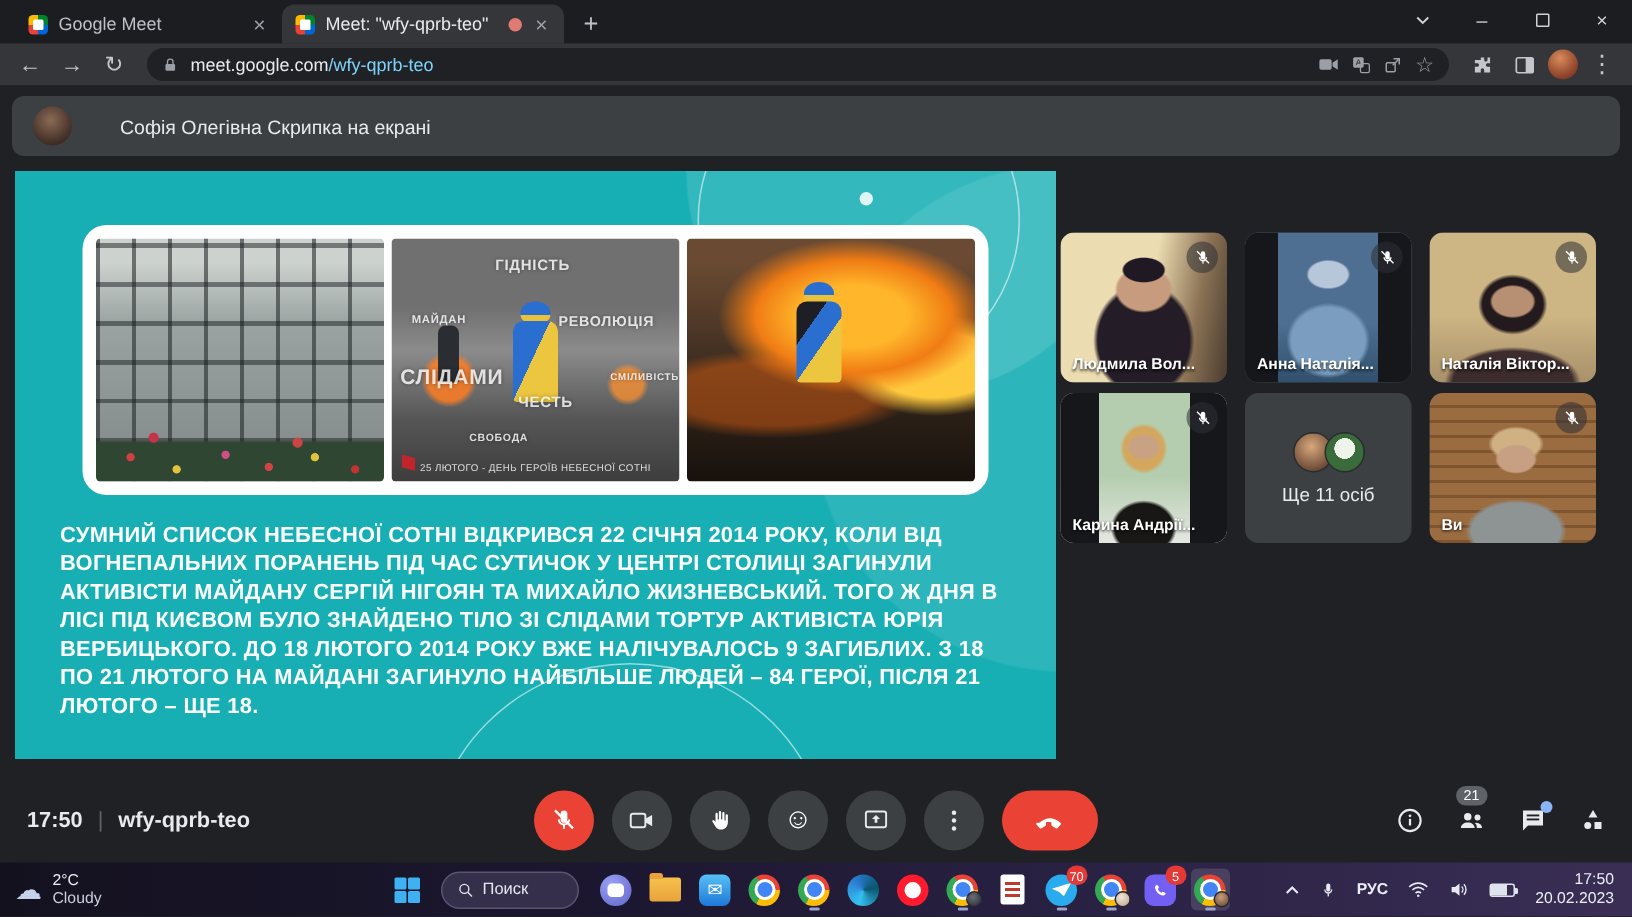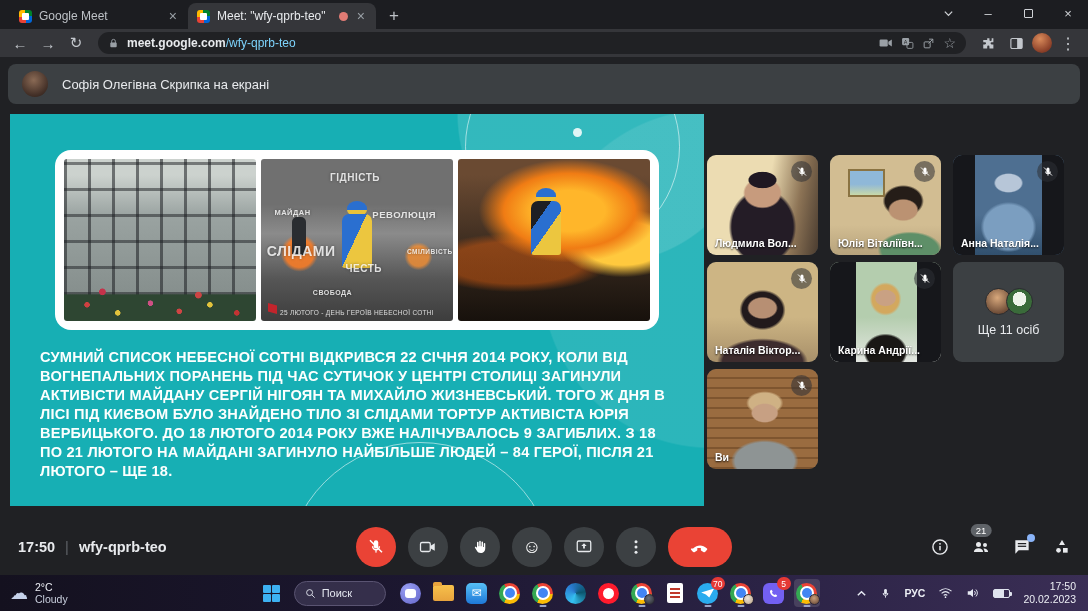--- a/index.html
+++ b/index.html
@@ -19,30 +19,30 @@
   .newtab{width:24px;height:24px;margin:0 0 1px 6px;display:flex;align-items:center;justify-content:center;color:#bdc1c6;font-size:17px;border-radius:50%}
   .wincontrols{margin-left:auto;display:flex;align-self:flex-start;height:26px}
   .winbtn{width:40px;height:26px;display:flex;align-items:center;justify-content:center;color:#cfd2d6;font-size:13px}
   .winbtn .maxbox{width:9px;height:9px;border:1.3px solid #cfd2d6;border-radius:1px}
   .winbtn svg{display:block}
 
   .toolbar{position:absolute;top:29px;left:0;right:0;height:28px;background:#35363a;display:flex;align-items:center;padding:0 8px;gap:4px}
   .navbtn{width:24px;height:24px;display:flex;align-items:center;justify-content:center;color:#c3c7cc;font-size:15px;border-radius:50%}
   .addressbar{flex:1;height:22px;margin:0 6px;background:#202124;border-radius:12px;display:flex;align-items:center;padding:0 10px;gap:8px;font-size:12px}
   .url{flex:1;white-space:nowrap;overflow:hidden}
-  .url .domain{color:#e8eaed;font-weight:bold}
+  .url .domain{color:#e8eaed;font-weight:normal}
   .url .path{color:#7dd3fc}
   .abicon{color:#9aa0a6;display:flex;align-items:center}
   .tbicon{color:#c3c7cc;display:flex;align-items:center;justify-content:center;width:24px;height:24px}
   .avatar-profile{width:20px;height:20px;border-radius:50%;background:radial-gradient(circle at 40% 30%,#d98a5a,#8a3f28 70%,#5e2a1c);flex:none}
   .star{font-size:14px;color:#9aa0a6}
 
   
   .meet{position:absolute;top:57px;left:0;right:0;bottom:36px;background:#202124}
-  .banner{position:absolute;top:7px;left:8px;right:8px;height:40px;background:#3c4043;border-radius:8px;display:flex;align-items:center;gap:14px;padding:0 14px;font-size:13px;color:#e8eaed}
+  .banner{position:absolute;top:7px;left:8px;right:8px;height:40px;background:#3c4043;border-radius:8px;display:flex;align-items:center;gap:32px;padding:0 14px;font-size:13px;color:#e8eaed}
   .banner-avatar{width:26px;height:26px;border-radius:50%;background:radial-gradient(circle at 45% 35%,#8a6a55,#463229 65%,#241a15);flex:none}
 
   
   .slide{position:absolute;left:10px;top:57px;width:694px;height:392px;background:
     radial-gradient(circle 150px at 86% 0%,rgba(255,255,255,.12) 0 99%,transparent 100%),
     radial-gradient(circle 170px at 101% 42%,rgba(255,255,255,.09) 0 99%,transparent 100%),
     #17afb4;overflow:hidden}
   .ring{position:absolute;border:1.5px solid rgba(255,255,255,.55);border-radius:50%}
   .ring1{width:215px;height:215px;left:455px;top:-75px}
   .ring2{width:270px;height:270px;left:275px;top:328px}
@@ -291,34 +291,20 @@
               <path d="M12 14a3 3 0 0 0 3-3V6a3 3 0 0 0-6 0v5a3 3 0 0 0 3 3z"></path>
               <path d="M6.5 11a5.5 5.5 0 0 0 11 0h-1.9a3.6 3.6 0 0 1-7.2 0z"></path>
               <rect x="11.2" y="16" width="1.6" height="3.5"></rect>
               <line x1="4" y1="3" x2="20" y2="19" stroke="#fff" stroke-width="1.8"></line>
             </svg>
           </span>
         <span class="pname">Людмила Вол...</span>
       </div>
 
 
-      <div class="tile">
-        <div class="vid v3">
-            <span class="art"></span>
-          </div>
-        <span class="micoff">
-            <svg width="12" height="12" viewBox="0 0 24 24" fill="#fff">
-              <path d="M12 14a3 3 0 0 0 3-3V6a3 3 0 0 0-6 0v5a3 3 0 0 0 3 3z"></path>
-              <path d="M6.5 11a5.5 5.5 0 0 0 11 0h-1.9a3.6 3.6 0 0 1-7.2 0z"></path>
-              <rect x="11.2" y="16" width="1.6" height="3.5"></rect>
-              <line x1="4" y1="3" x2="20" y2="19" stroke="#fff" stroke-width="1.8"></line>
-            </svg>
-          </span>
-        <span class="pname">Юлія Віталіївн...</span>
-      </div>
 
       <div class="tile">
         <div class="vid v4"></div>
         <span class="micoff">
             <svg width="12" height="12" viewBox="0 0 24 24" fill="#fff">
               <path d="M12 14a3 3 0 0 0 3-3V6a3 3 0 0 0-6 0v5a3 3 0 0 0 3 3z"></path>
               <path d="M6.5 11a5.5 5.5 0 0 0 11 0h-1.9a3.6 3.6 0 0 1-7.2 0z"></path>
               <rect x="11.2" y="16" width="1.6" height="3.5"></rect>
               <line x1="4" y1="3" x2="20" y2="19" stroke="#fff" stroke-width="1.8"></line>
             </svg>

